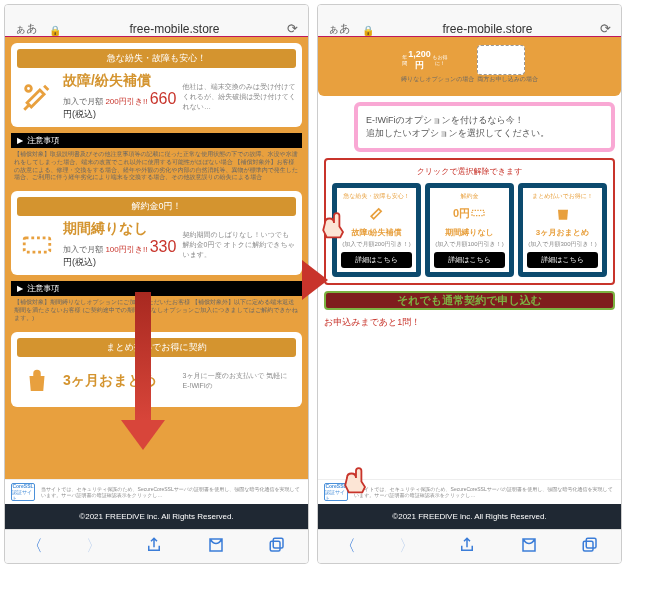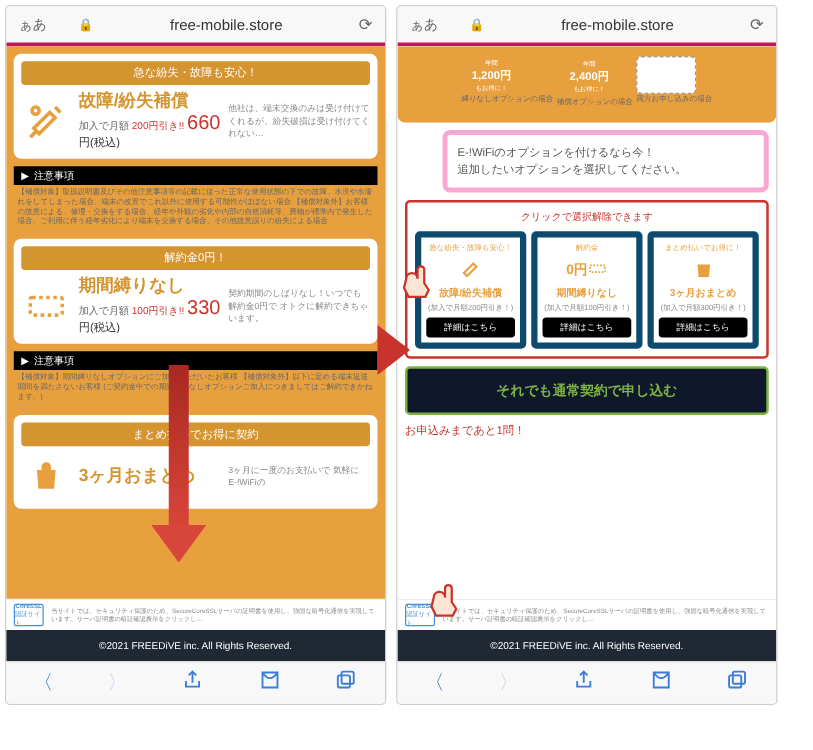--- a/index.html
+++ b/index.html
@@ -1,54 +1,54 @@
 <!DOCTYPE html>
 <html><head>
 <meta charset="utf-8">
 <style>
 *{margin:0;padding:0;box-sizing:border-box;font-family:"Hiragino Sans","Meiryo",sans-serif}
 body{background:#fff;width:650px;height:600px;position:relative}
 .phones{display:flex;gap:8px;padding:4px;position:relative}
 .phone{width:305px;height:560px;border:1px solid #ccc;border-radius:4px;background:#fff;display:flex;flex-direction:column;overflow:hidden;font-size:10px}
-.browser-bar{height:32px;background:#f8f8f8;border-bottom:3px solid #be185d;display:flex;align-items:center;padding:0 10px;gap:25px}
+.browser-bar{height:32px;background:#f8f8f8;border-bottom:1px solid #be185d;display:flex;align-items:flex-end;padding:0 10px;gap:12px}
 .aa{font-size:11px;color:#666}
 .lock{font-size:10px;color:#666}
 .url{flex:1;text-align:center;font-size:12px;color:#333}
 .reload{font-size:13px;color:#666}
 .content{flex:1;background:#e8a03e;padding:6px;overflow:hidden;position:relative}
 .content2{flex:1;background:#fff;padding:4px 6px;overflow:hidden;position:relative}
 .card{background:#fff;border-radius:6px;margin-bottom:6px;padding:6px}
 .card-hdr{background:#d4942f;color:#fff;text-align:center;padding:3px;font-size:9px;border-radius:3px;margin-bottom:4px}
 .card-body{display:flex;gap:6px;align-items:center}
 .icon-box{width:40px;height:40px;display:flex;align-items:center;justify-content:center}
 .card-title{color:#d4942f;font-size:14px;font-weight:bold}
 .card-sub{font-size:8px;color:#666}
 .price{color:#c8342b;font-size:16px;font-weight:normal}
 .price-unit{font-size:9px;color:#333}
 .card-desc{font-size:7px;color:#888;flex:1}
 .notice-hdr{background:#000;color:#fff;font-size:8px;padding:2px 6px;display:flex;align-items:center;gap:4px}
 .notice-body{font-size:6px;color:#666;padding:3px;line-height:1.3}
 .trio{display:flex;gap:3px;margin-bottom:4px;justify-content:center}
 .trio-item{text-align:center;font-size:6px;color:#666}
-.trio-box{width:48px;height:30px;background:#e8a03e;border-radius:4px;display:flex;flex-direction:column;align-items:center;justify-content:center;color:#fff;position:relative}
+.trio-box{width:48px;height:30px;background:#e8a03e;border-radius:4px;display:flex;flex-direction:row;align-items:center;justify-content:center;color:#fff;position:relative}
 .trio-box.big{width:52px;height:32px}
 .trio-price{font-size:9px;font-weight:bold}
 .trio-label{font-size:5px}
 .bubble{background:#fff;border:4px solid #f9a8d4;border-radius:6px;padding:8px;font-size:9px;color:#555;margin:6px 0;position:relative}
 .bird{position:absolute;left:-2px;top:-8px;width:40px;height:40px}
 .opt-section{border:2px solid #c8342b;border-radius:4px;padding:6px;background:#fff;margin-bottom:6px}
 .opt-title{text-align:center;font-size:14px;font-weight:bold;background:linear-gradient(#fff8d8,#f5e8a8);padding:4px;margin-bottom:4px;letter-spacing:2px}
 .opt-sub{text-align:center;font-size:8px;color:#c8342b;margin-bottom:6px}
 .opt-cards{display:flex;gap:4px}
 .opt-card{flex:1;border:5px solid #0c4a6e;border-radius:4px;padding:4px;text-align:center}
 .opt-card-icon{height:24px;display:flex;align-items:center;justify-content:center;color:#e8a03e}
 .opt-card-t{font-size:8px;color:#e8a03e;font-weight:bold;margin:2px 0}
 .opt-card-s{font-size:6px;color:#888}
 .detail-btn{background:#000;color:#fff;font-size:7px;padding:3px;border-radius:3px;margin-top:3px}
-.green-btn{border:2px solid #7cb342;color:#7cb342;background:#0f172a;text-align:center;padding:10px;font-size:11px;font-weight:bold;border-radius:4px}
+.green-btn{border:2px solid #7cb342;color:#7cb342;background:#7f1d1d;text-align:center;font-size:11px;font-weight:bold;border-radius:4px}
 .warn{text-align:left;color:#c8342b;font-size:9px;margin-top:6px}
 .ssl-bar{background:#fff;padding:3px 6px;display:flex;align-items:center;gap:6px;font-size:5px;color:#888;border-top:1px solid #eee}
 .ssl-logo{width:34px;height:18px;border:1px solid #4a90d9;border-radius:2px;display:flex;flex-direction:column;align-items:center;justify-content:center;font-size:5px;color:#4a90d9}
 .footer{background:#1f2833;color:#fff;text-align:center;padding:8px;font-size:8px}
 .nav-bar{height:34px;background:#f8f8f8;border-top:1px solid #ddd;display:flex;align-items:center;justify-content:space-around;color:#3b7dd8;font-size:16px}
 .red-arrow-down{position:absolute;left:130px;top:255px;width:0;height:0}
 .red-arrow-down::before{content:"";position:absolute;width:16px;height:130px;background:linear-gradient(#a82920,#d8453a);left:0;top:0}
 .red-arrow-down::after{content:"";position:absolute;top:128px;left:-14px;border-left:22px solid transparent;border-right:22px solid transparent;border-top:30px solid #d8453a}
 .red-arrow-right{position:absolute;left:302px;top:260px;z-index:10}
 .red-arrow-right::before{content:"";position:absolute;border-top:20px solid transparent;border-bottom:20px solid transparent;border-left:26px solid #c8342b}
@@ -165,28 +165,20 @@
    <div class="trio">
     <div class="trio-item">
               <div class="trio-box">
                 <span class="trio-label">年間</span>
                 <span class="trio-price">1,200円</span>
                 <span class="trio-label">もお得に！</span>
               </div>
               <div>縛りなしオプションの場合</div>
             </div>
     <div class="trio-item">
-              <div class="trio-box big">
-                <span class="trio-label">年間</span>
-                <span class="trio-price">2,400円</span>
-                <span class="trio-label">もお得に！</span>
-              </div>
-              <div>補償オプションの場合</div>
-            </div>
-    <div class="trio-item">
               <div class="trio-box" style="background:#fff;border:1px dashed #999"></div>
               <div>両方お申し込みの場合</div>
             </div>
    </div>
   </div>
   <div style="position:relative;margin-left:30px">
    <svg class="bird" viewBox="0 0 40 40">
             <ellipse cx="20" cy="24" rx="14" ry="13" fill="#b4d4e8"></ellipse>
             <ellipse cx="20" cy="26" rx="9" ry="9" fill="#fff"></ellipse>
             <circle cx="15" cy="20" r="2" fill="#333"></circle>

